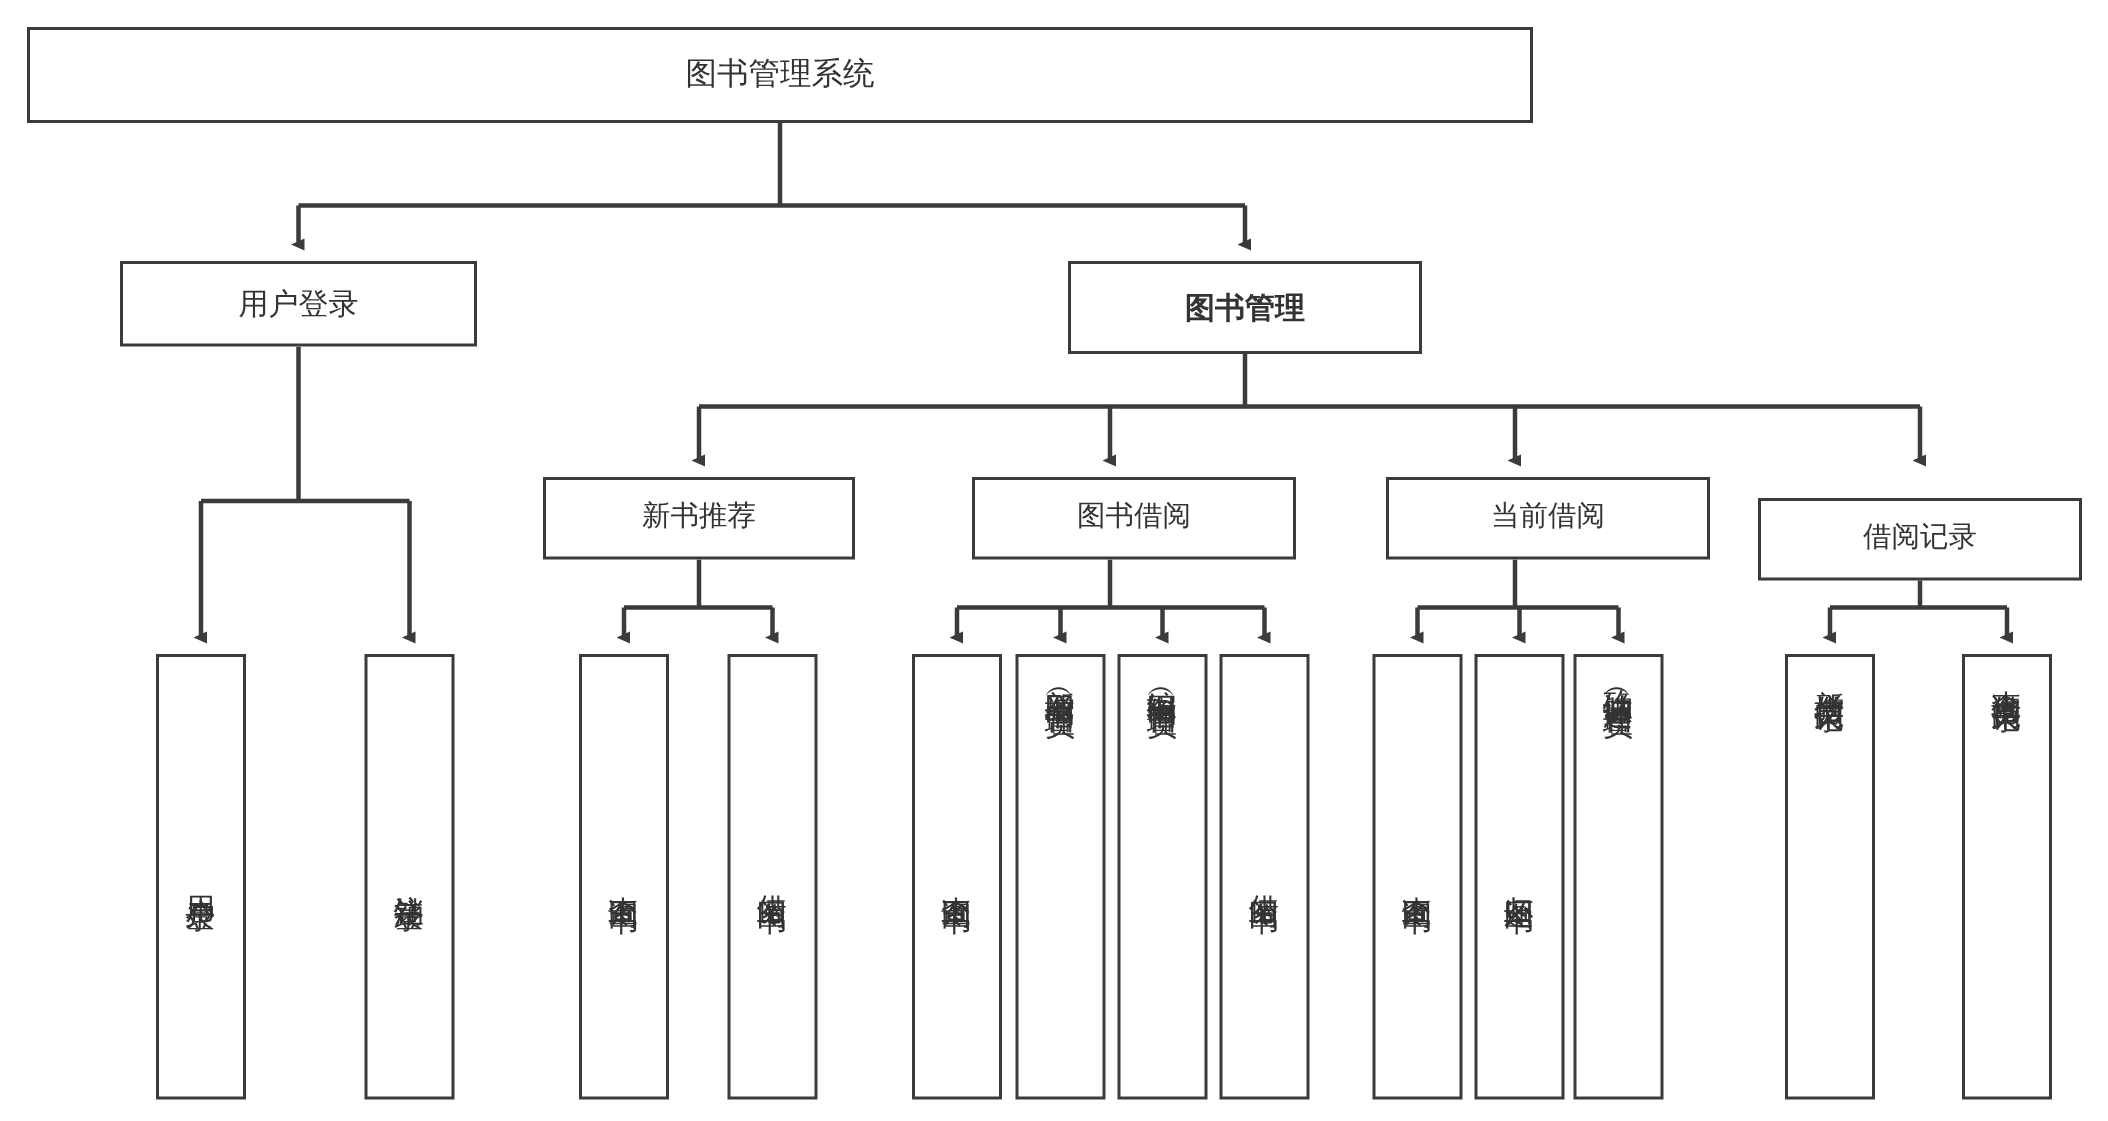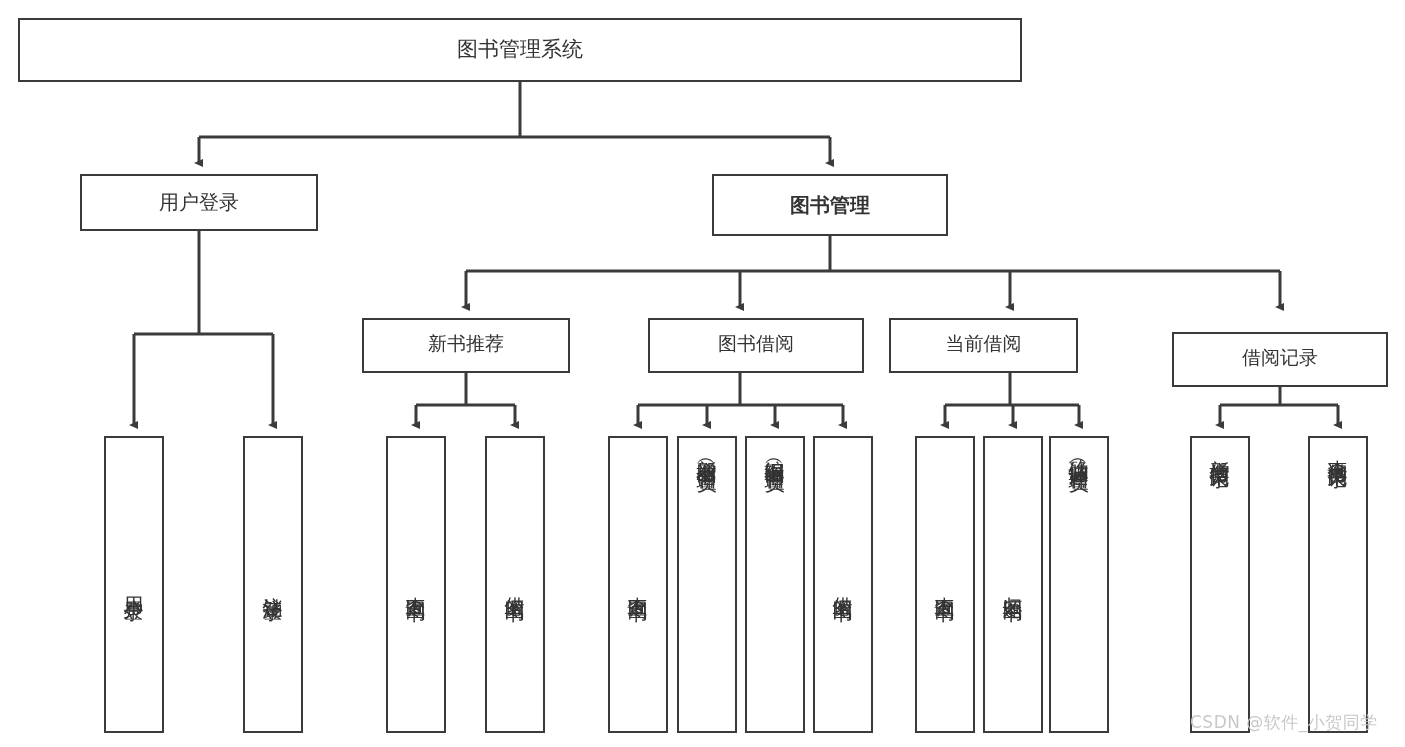--- a/index.html
+++ b/index.html
@@ -138,21 +138,21 @@
       </div>
       <div class="node lvl2" style="left: 712px; top: 174px; width: 236px; height: 62px; font-weight: bold;">
         <span>图书管理</span>
       </div>
       <div class="node lvl3" style="left: 362px; top: 318px; width: 208px; height: 55px;">
         <span>新书推荐</span>
       </div>
       <div class="node lvl3" style="left: 648px; top: 318px; width: 216px; height: 55px;">
         <span>图书借阅</span>
       </div>
-      <div class="node lvl3" style="left: 889px; top: 318px; width: 189px; height: 55px;">
+      <div class="node lvl3" style="left: 924px; top: 318px; width: 216px; height: 55px;">
         <span>当前借阅</span>
       </div>
       <div class="node lvl3" style="left: 1172px; top: 332px; width: 216px; height: 55px;">
         <span>借阅记录</span>
       </div>
       <div class="node leaf" style="left: 104px; top: 436px; width: 60px; height: 297px;">
         <div class="leaf-inner">
           <span class="vtext">用户登录</span>
         </div>
       </div>
@@ -211,14 +211,13 @@
           <span class="vtext">新增借阅记录</span>
         </div>
       </div>
       <div class="node leaf" style="left: 1308px; top: 436px; width: 60px; height: 297px;">
         <div class="leaf-inner top">
           <span class="vtext">查询借阅记录</span>
         </div>
       </div>
     </div>
 
-  <div class="watermark">CSDN @软件_小贺同学</div>
 </div>
 
 </body></html>

